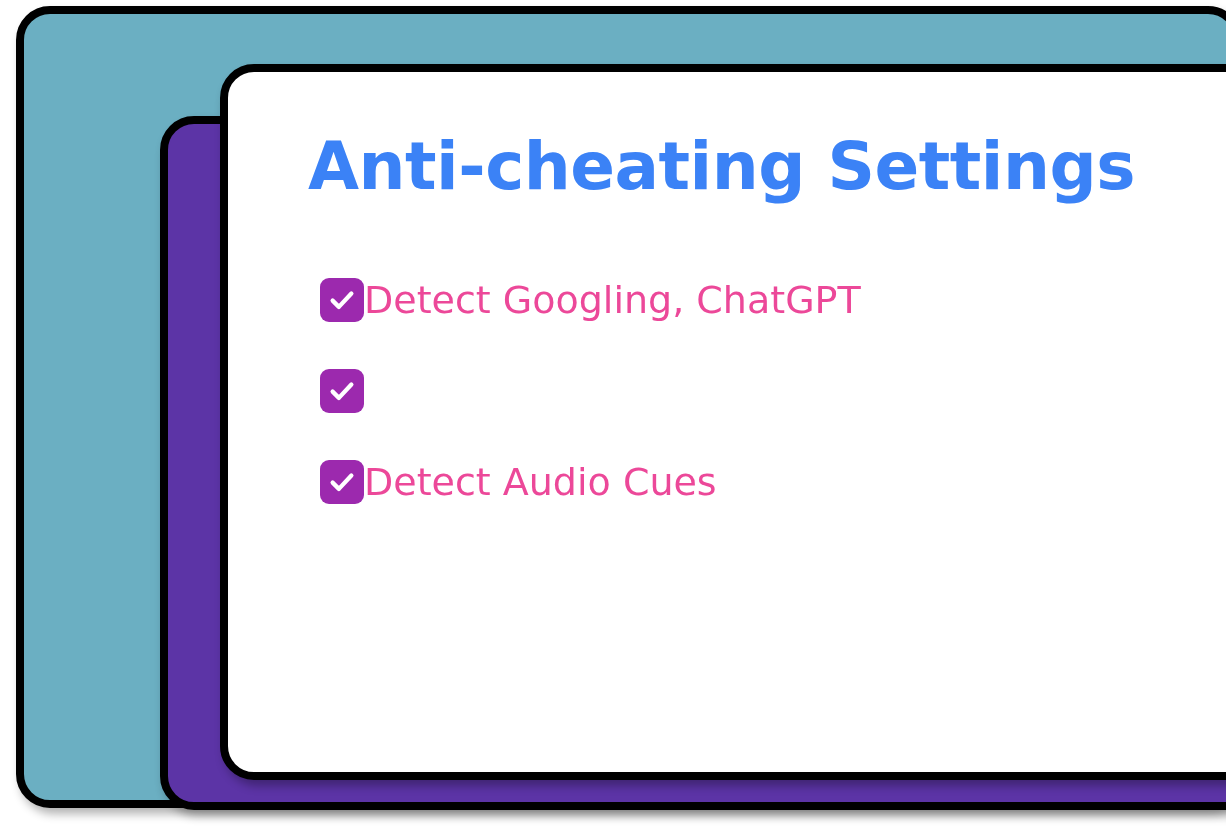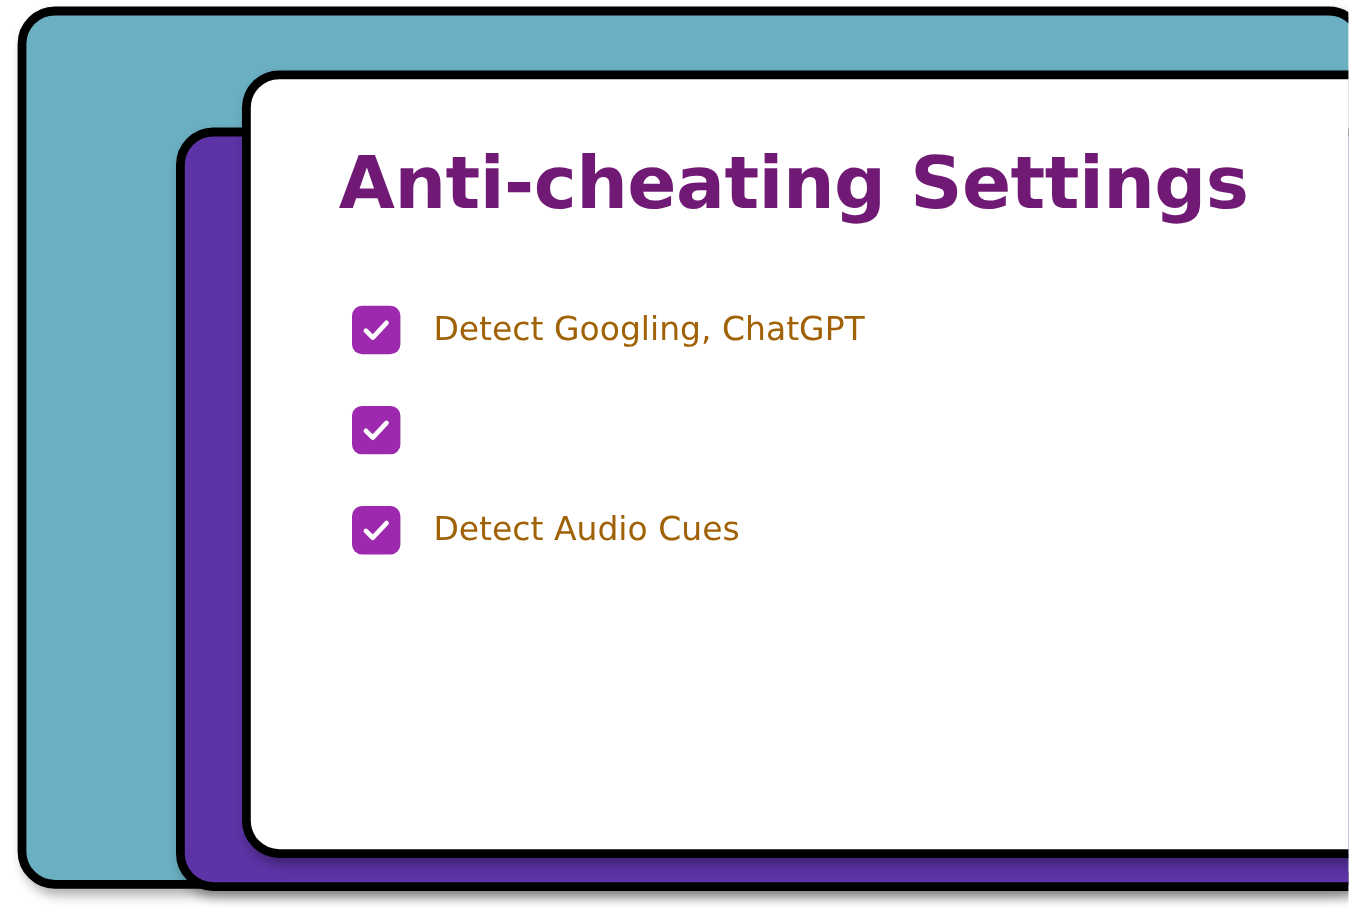--- a/index.html
+++ b/index.html
@@ -65,21 +65,21 @@
     width: 100%;
     height: 100%;
   }
 
   #panel-title {
     position: absolute;
     left: 80px;
     top: 62px;
     font-size: 66px;
     font-weight: bold;
-    color: #701a75;
+    color: #3b82f6;
     letter-spacing: -0.5px;
     white-space: nowrap;
     line-height: 1;
   }
 
   #settings-list {
     position: absolute;
     left: 92px;
     top: 206px;
     width: 860px;
@@ -105,23 +105,22 @@
     cursor: pointer;
   }
 
   .checkbox svg {
     display: block;
     width: 30px;
     height: 30px;
   }
 
   .setting-label {
-    margin-left: 30px;
-    font-size: 30px;
-    color: #a16207;
+    font-size: 38px;
+    color: #ec4899;
     white-space: nowrap;
     line-height: 1;
   }
 </style>
 </head>
 <body>
 
 <div id="stage">
 
   <div id="card-teal" class="card"></div>

